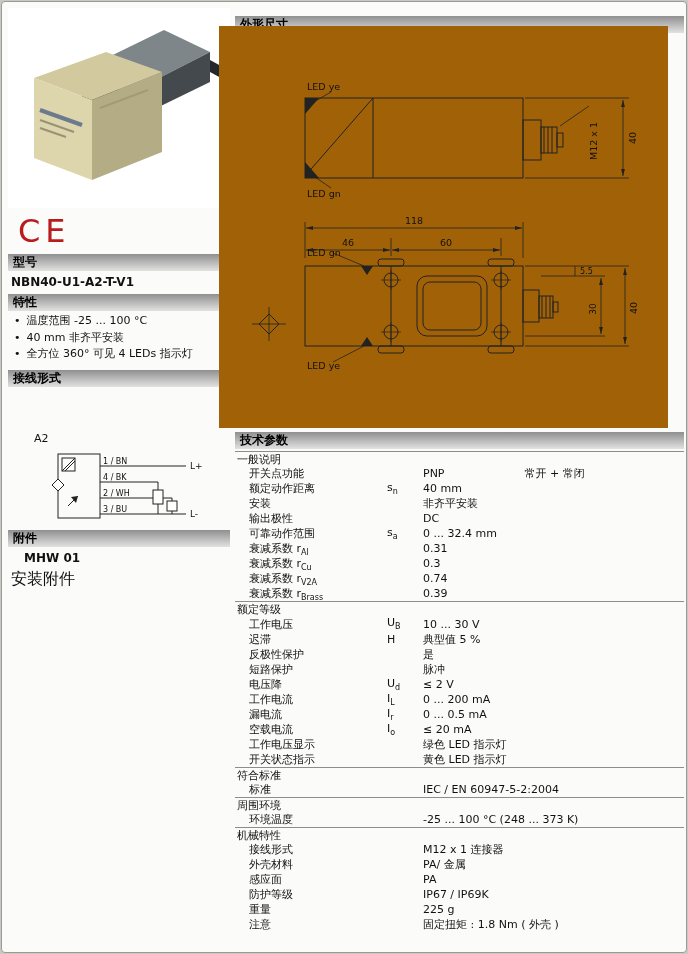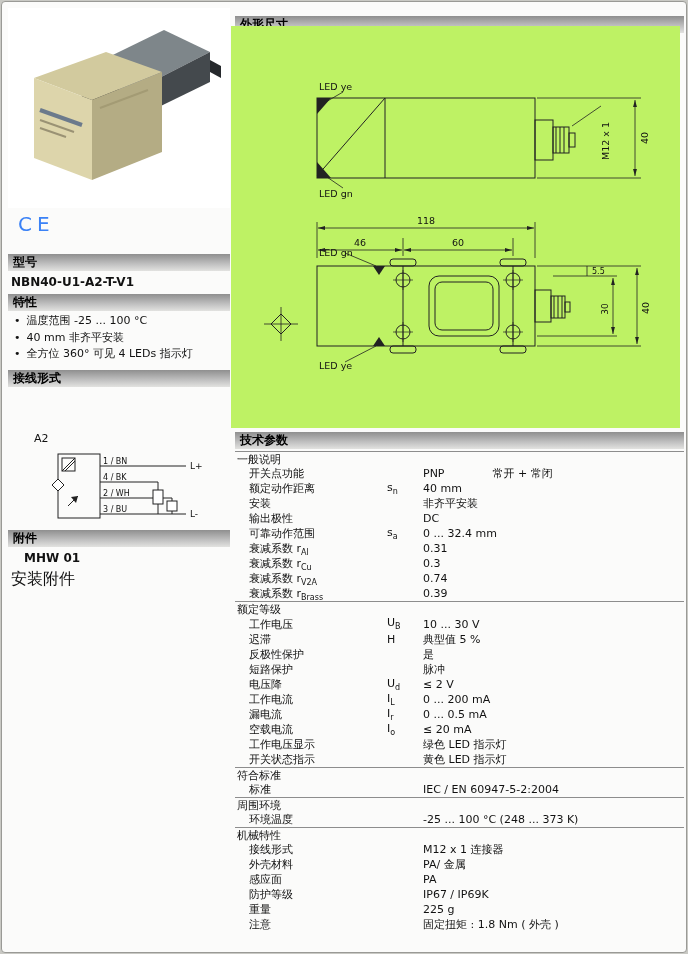--- a/index.html
+++ b/index.html
@@ -14,38 +14,38 @@
     position:absolute; left:1px; top:1px; width:686px; height:952px;
     background:#fbfbfa; border:1px solid #9a9a96; border-radius:4px; overflow:hidden;
   }
   .hdr {
     position:absolute; height:17px;
     background:linear-gradient(180deg,#8f8f8f 0%,#bdbdbd 55%,#e2e2e0 100%);
     font-weight:bold; font-size:12px; line-height:17px; padding-left:5px;
     color:#000; white-space:nowrap;
   }
   .photo-box { position:absolute; left:6px; top:6px; width:222px; height:200px; background:#ffffff; }
-  .ce { position:absolute; left:16px; top:210px; font-size:20px; letter-spacing:5px; color:#3b82f6; }
+  .ce { position:absolute; left:16px; top:210px; font-size:32px; letter-spacing:5px; color:#b91c1c; }
   .model-number { position:absolute; left:9px; top:273px; font-size:12px; font-weight:bold; white-space:nowrap; }
   .features { position:absolute; left:12px; top:311px; width:212px; list-style:none; font-size:11px; }
   .features li { line-height:16.5px; white-space:nowrap; }
   .features li::before { content:"•"; margin-right:6px; }
   .wiring { position:absolute; left:6px; top:428px; width:222px; height:100px; }
   .wiring .a2 { position:absolute; left:26px; top:2px; font-size:11px; }
   .wiring svg { position:absolute; left:0; top:14px; }
   .acc-model { position:absolute; left:22px; top:549px; font-size:12px; font-weight:bold; }
   .acc-desc { position:absolute; left:9px; top:567px; font-size:16px; }
-  .drawing { position:absolute; left:229px; top:24px; width:449px; height:402px; background:#bef264; }
+  .drawing { position:absolute; left:217px; top:24px; width:449px; height:402px; background:#a16207; }
   .tech { position:absolute; left:233px; top:449px; width:449px; background:#fbfbfa; }
   .tsec, .trow { height:15.05px; display:flex; align-items:center; font-size:11px; white-space:nowrap; }
   .tsec { font-weight:normal; border-top:1px solid #8d8d8d; padding-left:2px; }
   .tlabel { width:152px; padding-left:14px; overflow:hidden; }
   .tsym { width:36px; }
   .tval { flex:1; }
-  .tval2 { margin-left:48px; }
+  .tval2 { margin-left:80px; }
   sub { font-size:8px; }
   svg text { font-family:"DejaVu Sans","Liberation Sans",sans-serif; }
 </style>
 </head>
 <body>
 
 <div class="page">
 
   <div class="photo-box">
     <svg width="222" height="200" viewBox="0 0 222 200">

